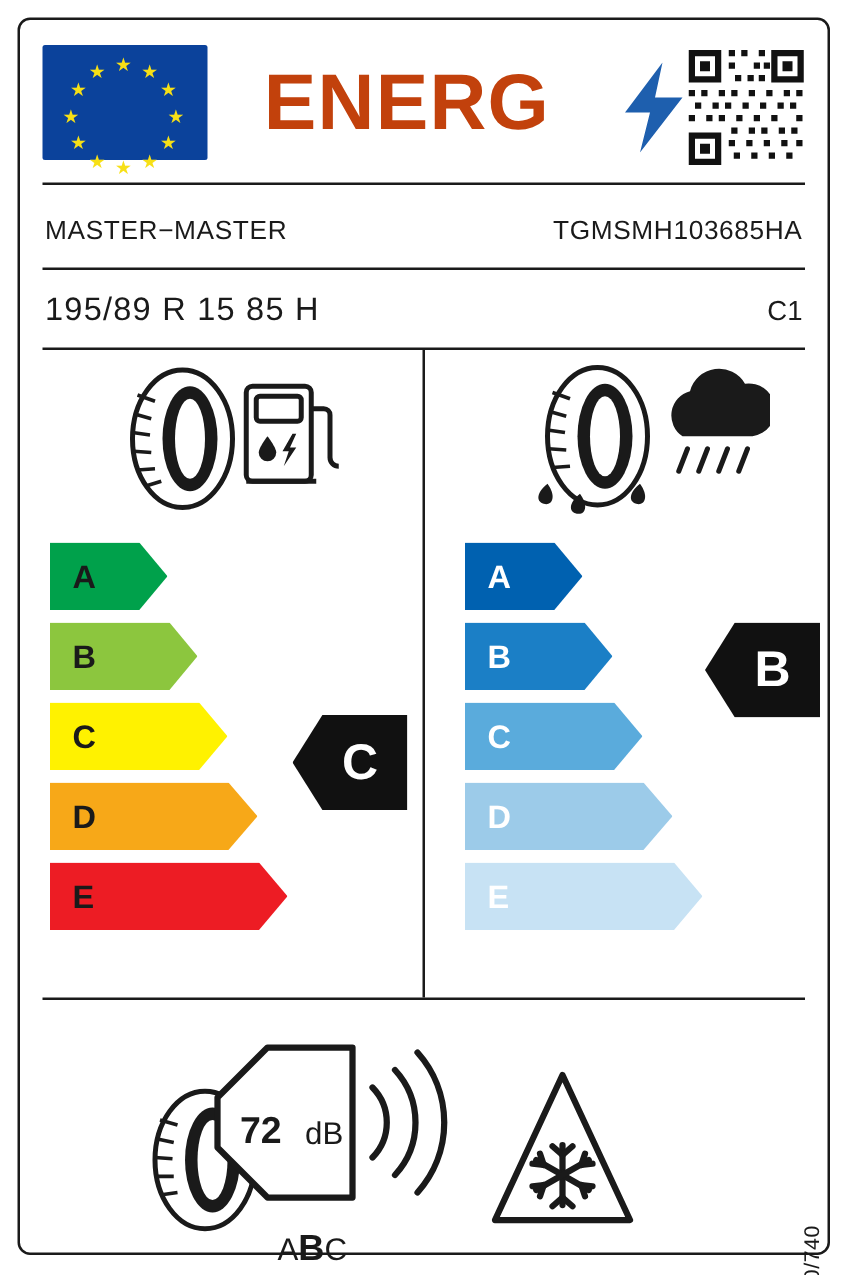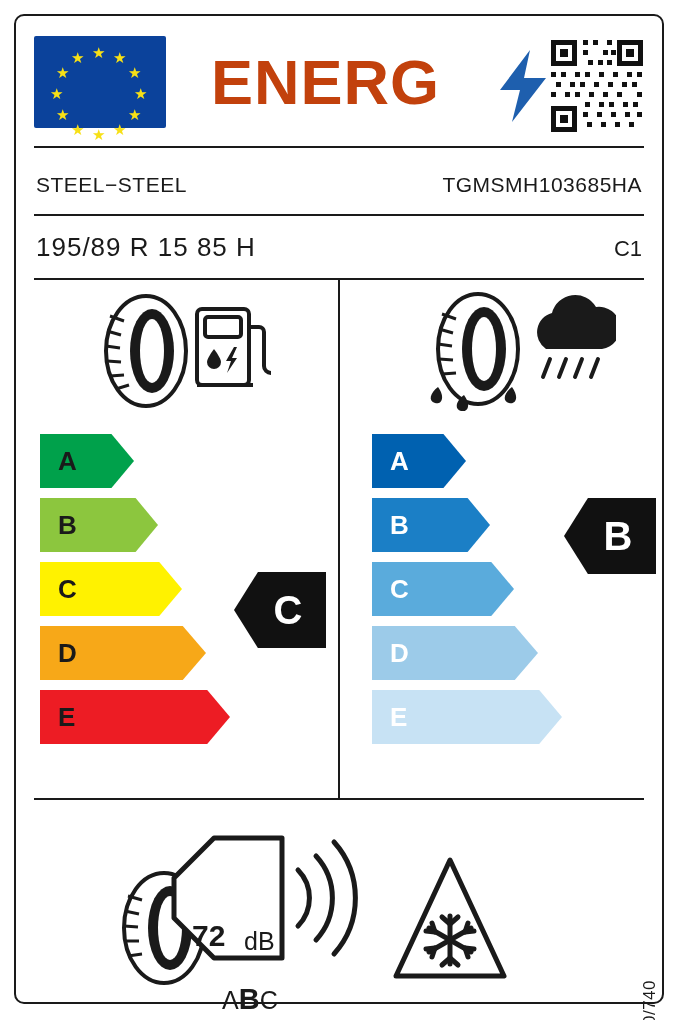--- a/index.html
+++ b/index.html
@@ -165,21 +165,20 @@
   
   .noise-wrap { position: absolute; }
   .db-value {
     position: absolute;
     font-size: 30px;
     font-weight: bold;
   }
   .db-unit {
     position: absolute;
     font-size: 25px;
-    margin-top: 34px;
   }
   .abc {
     position: absolute;
     font-size: 25px;
   }
   .abc b { font-size: 29px; }
   .sidecode {
     position: absolute;
     right: 2px;
     bottom: 22px;
@@ -282,21 +281,21 @@
             <rect x="52" y="84" width="5" height="5"></rect>
             <rect x="66" y="84" width="5" height="5"></rect>
           <rect x="80" y="84" width="5" height="5"></rect>
         </g>
       </svg>
     </div>
   </div>
 
   <div class="hline" style="top:130px;"></div>
 
-  <div class="brand">STEEL−STEEL</div>
+  <div class="brand">MASTER−MASTER</div>
   <div class="code">TGMSMH103685HA</div>
 
   <div class="hline" style="top:198px;"></div>
 
   <div class="tyre-size">195/89 R 15 85 H</div>
   <div class="class-code">C1</div>
 
   <div class="hline" style="top:262px;"></div>
 
   <div class="vline"></div>
@@ -445,21 +444,21 @@
         <path d="M68 50 L108 10 L176 10 L176 130 L108 130 L68 90 Z" fill="#fff" stroke="#1a1a1a" stroke-width="5" stroke-linejoin="round"></path>
       </g>
       <g fill="none" stroke="#1a1a1a" stroke-width="5" stroke-linecap="round">
         <path d="M192 42 a40 40 0 0 1 0 56"></path>
         <path d="M210 28 a62 62 0 0 1 0 84"></path>
         <path d="M228 14 a84 84 0 0 1 0 112"></path>
       </g>
     </svg>
   </div>
 
-  <div class="db-value" style="left:176px; top:903px;">72</div>
+  <div class="db-value" style="left:176px; top:872px;">72</div>
   <div class="db-unit" style="left:228px; top:877px;">dB</div>
 
   <div class="abc" style="left:206px; top:950px;margin-top:17px;">
     <span>A</span><b>B</b><span>C</span>
   </div>
 
   <div class="pictos" style="left:374px; top:838px;">
     <svg width="120" height="130" viewBox="0 0 120 130">
       <path d="M60 6 L114 122 L6 122 Z" fill="#fff" stroke="#1a1a1a" stroke-width="5" stroke-linejoin="round"></path>
       <g stroke="#1a1a1a" stroke-width="5" stroke-linecap="round">

